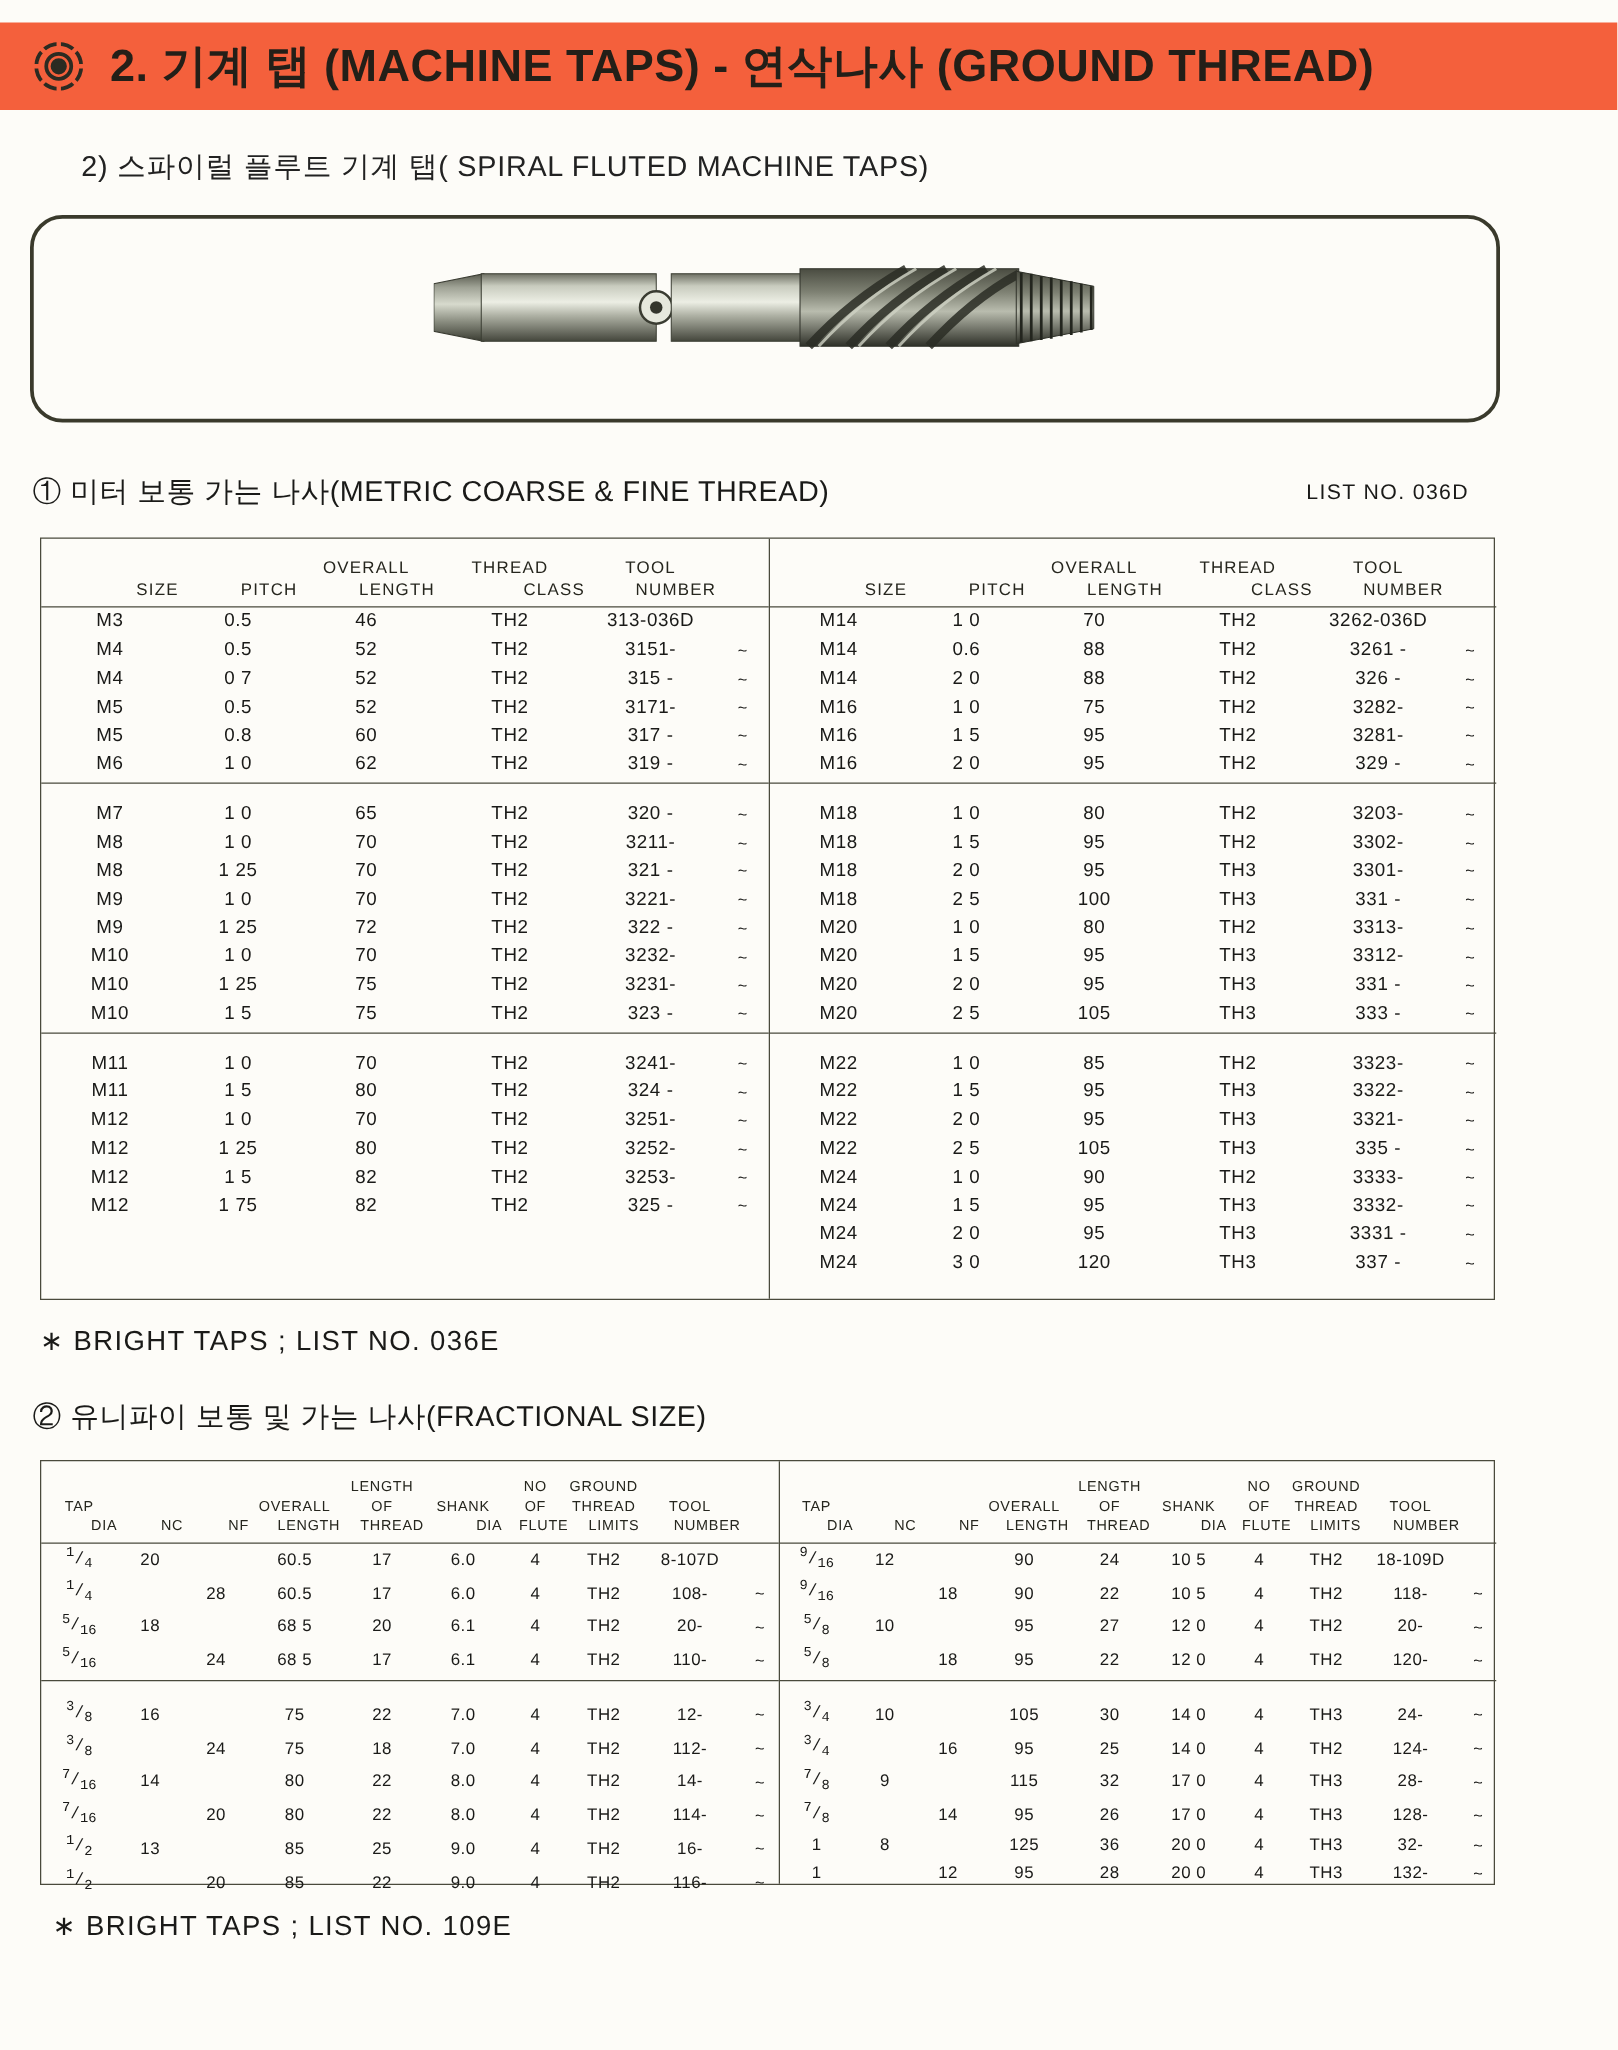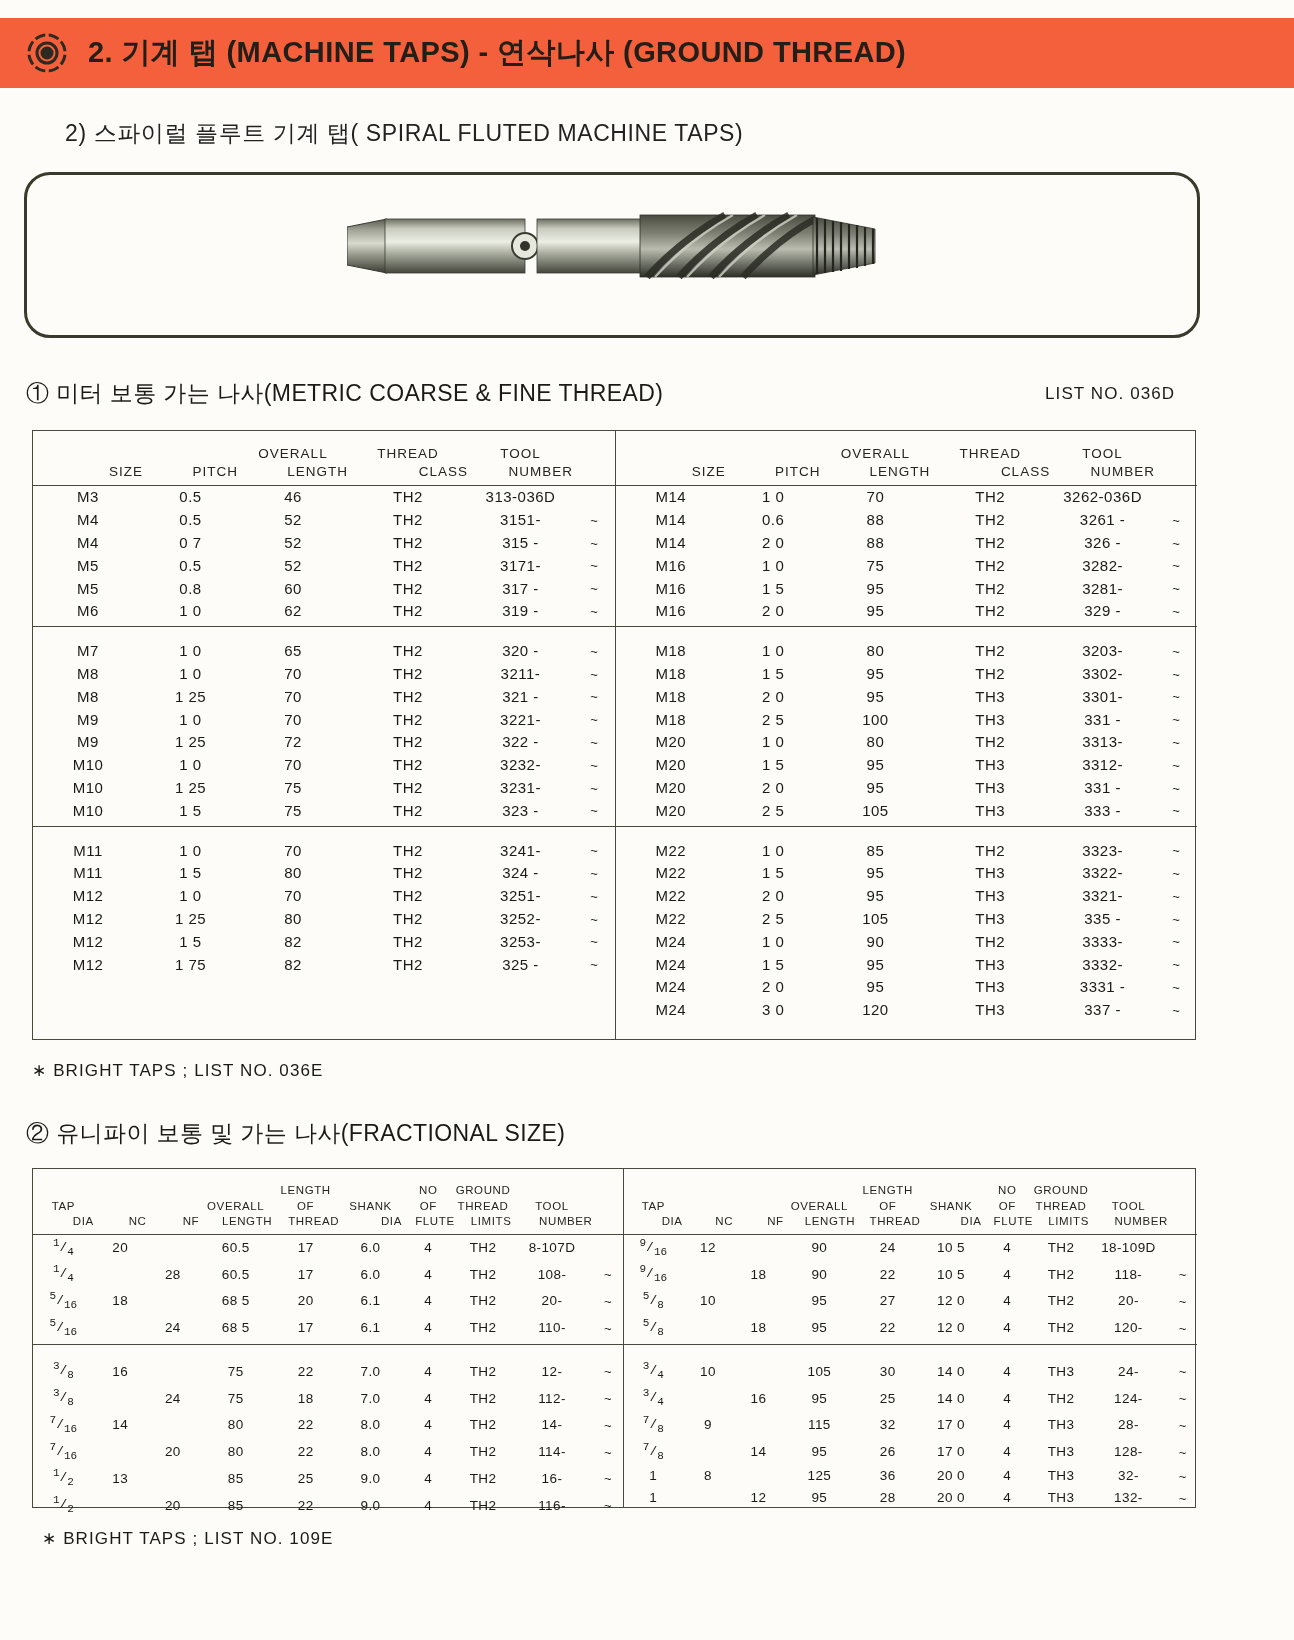--- a/index.html
+++ b/index.html
@@ -26,21 +26,21 @@
     align-items: center;
   }
   .banner-logo {
     width: 46px; height: 46px;
     margin-left: 24px; margin-right: 18px;
     flex: 0 0 auto;
     position: relative;
   }
   .banner-logo svg { display:block; }
   .banner-title {
-    font-size: 29px;
+    font-size: 36px;
     letter-spacing: .4px;
     color: #231f18;
     font-weight: 700;
     white-space: nowrap;
   }
 
   
   .sub-heading {
     position: absolute;
     left: 26px; top: 118px;
@@ -75,21 +75,21 @@
   }
   .list-no {
     position: absolute;
     font-size: 17px;
     letter-spacing: 1.1px;
     white-space: nowrap;
     color: #1a1a18;
   }
   .bright-note {
     position: absolute;
-    font-size: 17px;
+    font-size: 22px;
     letter-spacing: 1.1px;
     white-space: nowrap;
     color: #1a1a18;
   }
 
   
   .table-box {
     position: absolute;
     border: 1.5px solid #4a4a3c;
     background: #fdfcf8;

